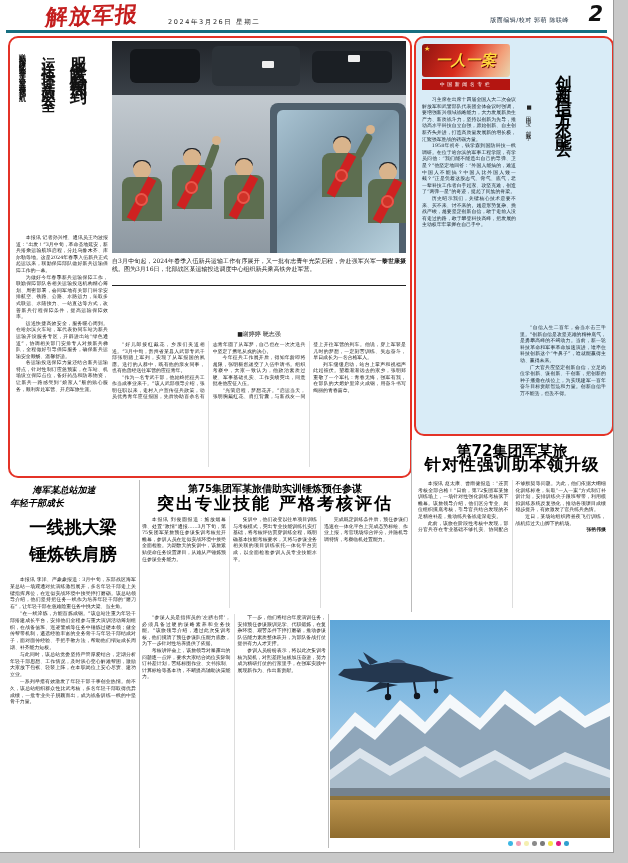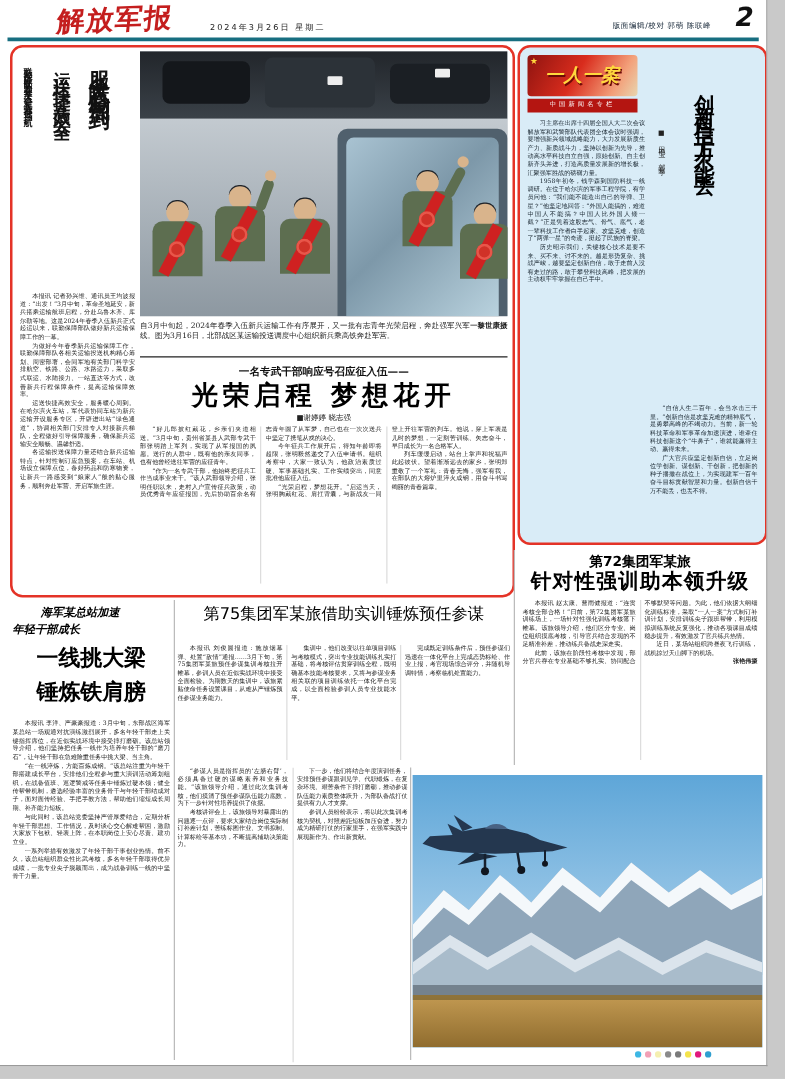--- a/index.html
+++ b/index.html
@@ -72,29 +72,29 @@
   .forum-left{position:absolute;left:6px;top:58px;width:94px;height:330px;font-size:4.9px;line-height:6.6px;
     color:#15222c;text-align:justify;overflow:hidden;font-family:"DejaVu Serif","Liberation Serif",serif;}
   .forum-headline{position:absolute;left:136px;top:24px;height:256px;writing-mode:vertical-rl;
     text-orientation:upright;font-size:16.5px;font-weight:bold;letter-spacing:8px;color:#000;}
   .forum-byline{position:absolute;left:110px;top:66px;height:120px;writing-mode:vertical-rl;
     text-orientation:upright;font-size:5.5px;letter-spacing:2px;color:#222;}
   .forum-right{position:absolute;left:104px;top:286px;width:86px;height:102px;font-size:4.9px;line-height:6.6px;
     color:#15222c;text-align:justify;overflow:hidden;font-family:"DejaVu Serif","Liberation Serif",serif;}
   
   .a72{position:absolute;left:414px;top:438px;width:196px;height:176px;}
-  .a72 .kicker{position:absolute;left:0;top:4px;width:100%;text-align:center;font-size:11px;font-weight:bold;}
+  .a72 .kicker{position:absolute;left:0;top:4px;width:100%;text-align:center;font-size:15px;font-weight:bold;}
   .a72 .headline{position:absolute;left:0;top:16px;width:100%;text-align:center;font-size:16.5px;
     font-weight:bold;letter-spacing:1px;}
   .a72 .cols{position:absolute;left:4px;top:42px;width:188px;height:128px;column-count:2;column-gap:7px;
     column-rule:1px solid #ddd;font-size:4.9px;line-height:6.6px;text-align:justify;overflow:hidden;
     color:#1a1a1a;font-family:"DejaVu Serif","Liberation Serif",serif;}
   .a72 .credit{text-align:right;font-weight:bold;text-indent:0;}
   
-  .a75-kicker{position:absolute;left:142px;top:482px;width:266px;text-align:center;font-size:13px;font-weight:normal;}
+  .a75-kicker{position:absolute;left:142px;top:482px;width:266px;text-align:center;font-size:10px;font-weight:bold;}
   .a75-headline{position:absolute;left:142px;top:492px;width:266px;text-align:center;font-size:17px;
     font-weight:bold;letter-spacing:2px;}
   .a75-cols-top{position:absolute;left:142px;top:516px;width:266px;height:92px;column-count:3;column-gap:7px;
     column-rule:1px solid #ddd;font-size:4.9px;line-height:6.6px;text-align:justify;overflow:hidden;
     color:#1a1a1a;font-family:"DejaVu Serif","Liberation Serif",serif;}
   .a75-cols-bottom{position:absolute;left:142px;top:614px;width:184px;height:236px;column-count:2;column-gap:7px;
     column-rule:1px solid #ddd;font-size:4.9px;line-height:6.6px;text-align:justify;overflow:hidden;
     color:#1a1a1a;font-family:"DejaVu Serif","Liberation Serif",serif;}
   
   .navy-kicker{position:absolute;left:10px;top:484px;width:126px;font-size:9px;font-weight:bold;
@@ -185,22 +185,20 @@
           <div class="flower"></div>
       </div>
     </div>
 
     <div class="lead-caption">
       <span class="lead-credit">黎世康摄</span>
       <span style="text-indent:2em;display:inline;">自3月中旬起，2024年春季入伍新兵运输工作有序展开，又一批有志青年光荣启程，奔赴强军兴军一线。图为3月16日，北部战区某运输投送调度中心组织新兵乘高铁奔赴军营。</span>
     </div>
     <div class="lead-divider"></div>
 
-    <div class="feature-kicker">一名专武干部响应号召应征入伍——</div>
-    <div class="feature-headline">光荣启程 梦想花开</div>
     <div class="feature-byline">■谢婷婷 晓志强</div>
     <div class="feature-cols">
         <p>“好儿郎披红戴花，乡亲们夹道相送。”3月中旬，贵州省某县人武部专武干部张明踏上军列，实现了从军报国的夙愿。送行的人群中，既有他的亲友同事，也有他曾经送往军营的应征青年。</p>
         <p>“作为一名专武干部，他始终把征兵工作当成事业来干。”该人武部领导介绍，张明任职以来，走村入户宣传征兵政策，动员优秀青年应征报国，先后协助百余名有志青年圆了从军梦，自己也在一次次送兵中坚定了携笔从戎的决心。</p>
         <p>今年征兵工作展开后，得知年龄即将超限，张明毅然递交了入伍申请书。组织考察中，大家一致认为，他政治素质过硬、军事基础扎实、工作实绩突出，同意批准他应征入伍。</p>
         <p>“光荣启程，梦想花开。”启运当天，张明胸戴红花、肩扛背囊，与新战友一同登上开往军营的列车。他说，穿上军装是儿时的梦想，一定刻苦训练、矢志奋斗，早日成长为一名合格军人。</p>
         <p>列车缓缓启动，站台上掌声和祝福声此起彼伏。望着渐渐远去的家乡，张明郑重敬了一个军礼：青春无悔，强军有我，在部队的大熔炉里淬火成钢，用奋斗书写绚丽的青春篇章。</p>
       </div>
   </div>
 
@@ -226,20 +224,21 @@
   <div class="a72">
     <div class="kicker">第72集团军某旅</div>
     <div class="headline">针对性强训助本领升级</div>
     <div class="cols">
       <span id="u72cols"><p>本报讯 赵太康、曹雨健报道：“连贯考核全部合格！”日前，第72集团军某旅训练场上，一场针对性强化训练考核落下帷幕。该旅领导介绍，他们区分专业、岗位组织摸底考核，引导官兵结合发现的不足精准补差，推动练兵备战走深走实。</p><p>此前，该旅在阶段性考核中发现，部分官兵存在专业基础不够扎实、协同配合不够默契等问题。为此，他们依据大纲细化训练标准，采取“一人一案”方式制订补训计划，安排训练尖子跟班帮带，利用模拟训练系统反复强化，推动各项课目成绩稳步提升，有效激发了官兵练兵热情。</p><p>近日，某场站组织跨昼夜飞行训练，战机掠过天山脚下的机场。</p></span>
       <p class="credit">张艳伟摄</p>
     </div>
   </div>
 
   <div class="a75-kicker">第75集团军某旅借助实训锤炼预任参谋</div>
+  <div class="a75-headline">突出专业技能 严格考核评估</div>
   <div class="a75-cols-top">
       <p>本报讯 刘俊圆报道：施放烟幕弹、处置“敌情”通报……3月下旬，第75集团军某旅预任参谋集训考核拉开帷幕，参训人员在近似实战环境中接受全面检验。为期数天的集训中，该旅紧贴使命任务设置课目，从难从严锤炼预任参谋业务能力。</p>
       <p>集训中，他们改变以往单项目训练与考核模式，突出专业技能训练扎实打基础，将考核评估贯穿训练全程，既明确基本技能考核要求，又将与参谋业务相关联的项目训练依托一体化平台完成，以全面检验参训人员专业技能水平。</p>
       <p>完成既定训练条件后，预任参谋们迅速在一体化平台上完成态势标绘、作业上报，考官现场综合评分，并随机导调特情，考察临机处置能力。</p>
     </div>
   <div class="a75-cols-bottom">
       <p>“参谋人员是指挥员的‘左膀右臂’，必须具备过硬的谋略素养和业务技能。”该旅领导介绍，通过此次集训考核，他们摸清了预任参谋队伍能力底数，为下一步针对性培养提供了依据。</p>
       <p>考核讲评会上，该旅领导对暴露出的问题逐一点评，要求大家结合岗位实际制订补差计划，苦练标图作业、文书拟制、计算标绘等基本功，不断提高辅助决策能力。</p>
       <p>下一步，他们将结合年度演训任务，安排预任参谋跟训见学、代职锻炼，在复杂环境、艰苦条件下摔打磨砺，推动参谋队伍能力素质整体跃升，为部队备战打仗提供有力人才支撑。</p>
       <p>参训人员纷纷表示，将以此次集训考核为契机，对照差距短板加压奋进，努力成为精研打仗的行家里手，在强军实践中展现新作为、作出新贡献。</p>

